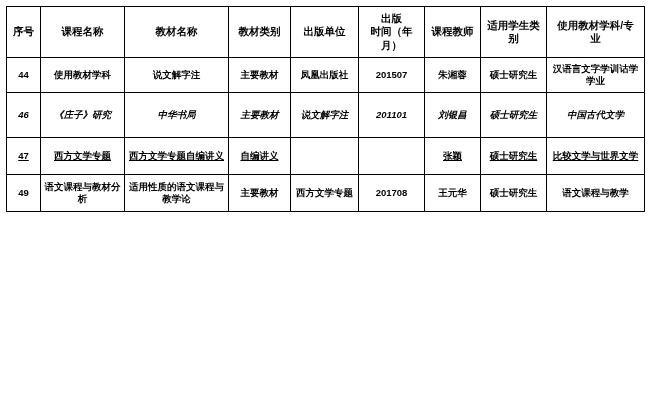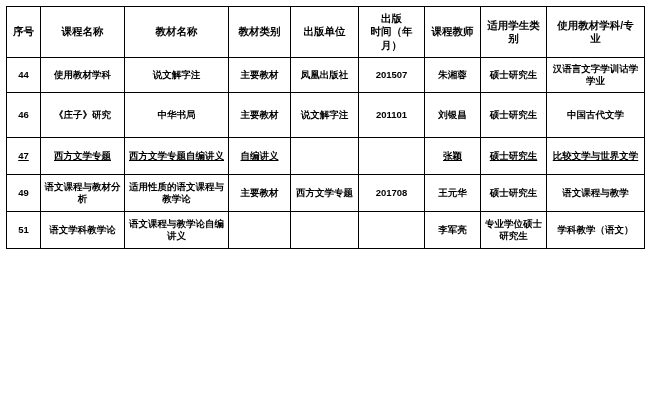--- a/index.html
+++ b/index.html
@@ -52,21 +52,21 @@
   col.c3 { width: 62px; }
   col.c4 { width: 68px; }
   col.c5 { width: 66px; }
   col.c6 { width: 56px; }
   col.c7 { width: 66px; }
   col.c8 { width: 98px; }
 
   
   tr.r0 td { height: 30px; }
   tr.r1 td { height: 32px; }
-  tr.r2 td { height: 40px; }
+  tr.r2 td { height: 40px; font-style: italic; }
   tr.r3 td { height: 32px; text-decoration: underline; }
   tr.r4 td { height: 32px; }
   tr.r5 td { height: 32px; }
   tr.r6 td { height: 32px; }
   tr.r7 td { height: 32px; }
 </style>
 </head>
 <body>
 
 <div class="sheet">
@@ -142,26 +142,15 @@
         <td>49</td>
         <td>语文课程与教材分析</td>
         <td>适用性质的语文课程与教学论</td>
         <td>主要教材</td>
         <td>西方文学专题</td>
         <td>201708</td>
         <td>王元华</td>
         <td>硕士研究生</td>
         <td>语文课程与教学</td>
       </tr>
-      <tr class="r7">
-        <td>51</td>
-        <td>语文学科教学论</td>
-        <td>语文课程与教学论自编讲义</td>
-        <td></td>
-        <td></td>
-        <td></td>
-        <td>李军亮</td>
-        <td>专业学位硕士研究生</td>
-        <td>学科教学（语文）</td>
-      </tr>
     </tbody>
   </table>
 </div>
 
 </body></html>

